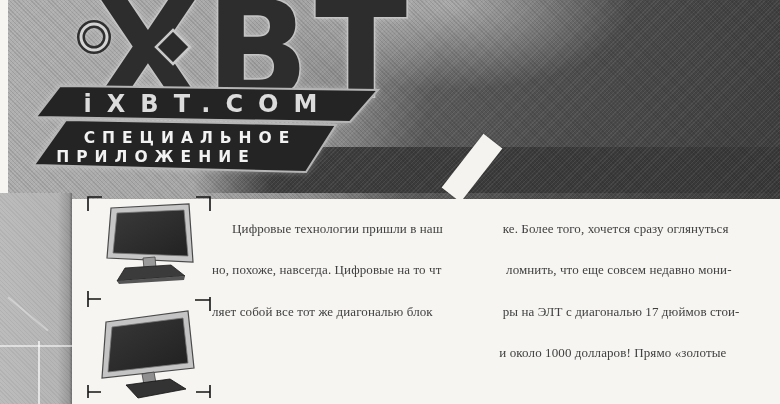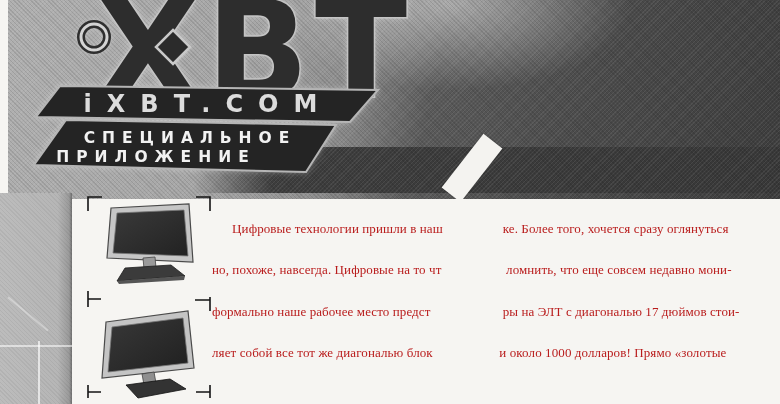--- a/index.html
+++ b/index.html
@@ -41,21 +41,21 @@
   .margin-strip .vline{position:absolute;left:38px;top:148px;width:2px;height:63px;background:rgba(255,255,255,.65);}
   .margin-strip .hline{position:absolute;left:0;top:152px;width:72px;height:2px;background:rgba(255,255,255,.55);}
   .margin-strip .diag{position:absolute;left:2px;top:120px;width:52px;height:2px;background:rgba(255,255,255,.35);transform:rotate(40deg);}
   
   .cropmarks{position:absolute;left:85px;top:195px;}
   .monitor1{position:absolute;left:97px;top:202px;}
   .monitor2{position:absolute;left:90px;top:310px;}
   
   .col{
     position:absolute;top:194px;height:210px;overflow:hidden;
-    font-size:13px;line-height:13.85px;color:#b91c1c;
+    font-size:13px;line-height:13.85px;color:#404040;
     white-space:pre;letter-spacing:.1px;
   }
   .col-left{left:212px;width:258px;}
   .col-right{left:496px;width:296px;}
   .tline{height:13.85px;}
 </style>
 </head>
 <body>
 
 <div id="scan">
@@ -124,21 +124,20 @@
     </defs>
     <polygon points="16,12 98,1 104,58 12,68" fill="#c4c4c4" stroke="#4a4a4a" stroke-width="1.2"></polygon>
     <polygon points="22,17 93,8 98,53 18,62" fill="url(#scr2)" stroke="#777" stroke-width="0.8"></polygon>
     <polygon points="52,64 64,62 66,73 54,75" fill="#8f8f8f" stroke="#444" stroke-width="0.8"></polygon>
     <polygon points="36,75 80,69 96,79 48,88" fill="#333" stroke="#111" stroke-width="0.8"></polygon>
   </svg>
 
   <div class="col col-left">
     <div class="tline">      Цифровые технологии пришли в наш</div>
     <div class="tline">но, похоже, навсегда. Цифровые на то чт</div>
-    <div class="tline">формально наше рабочее место предст</div>
     <div class="tline">ляет собой все тот же диагональю блок</div>
     
     
     
     
     
     
     
     
     

